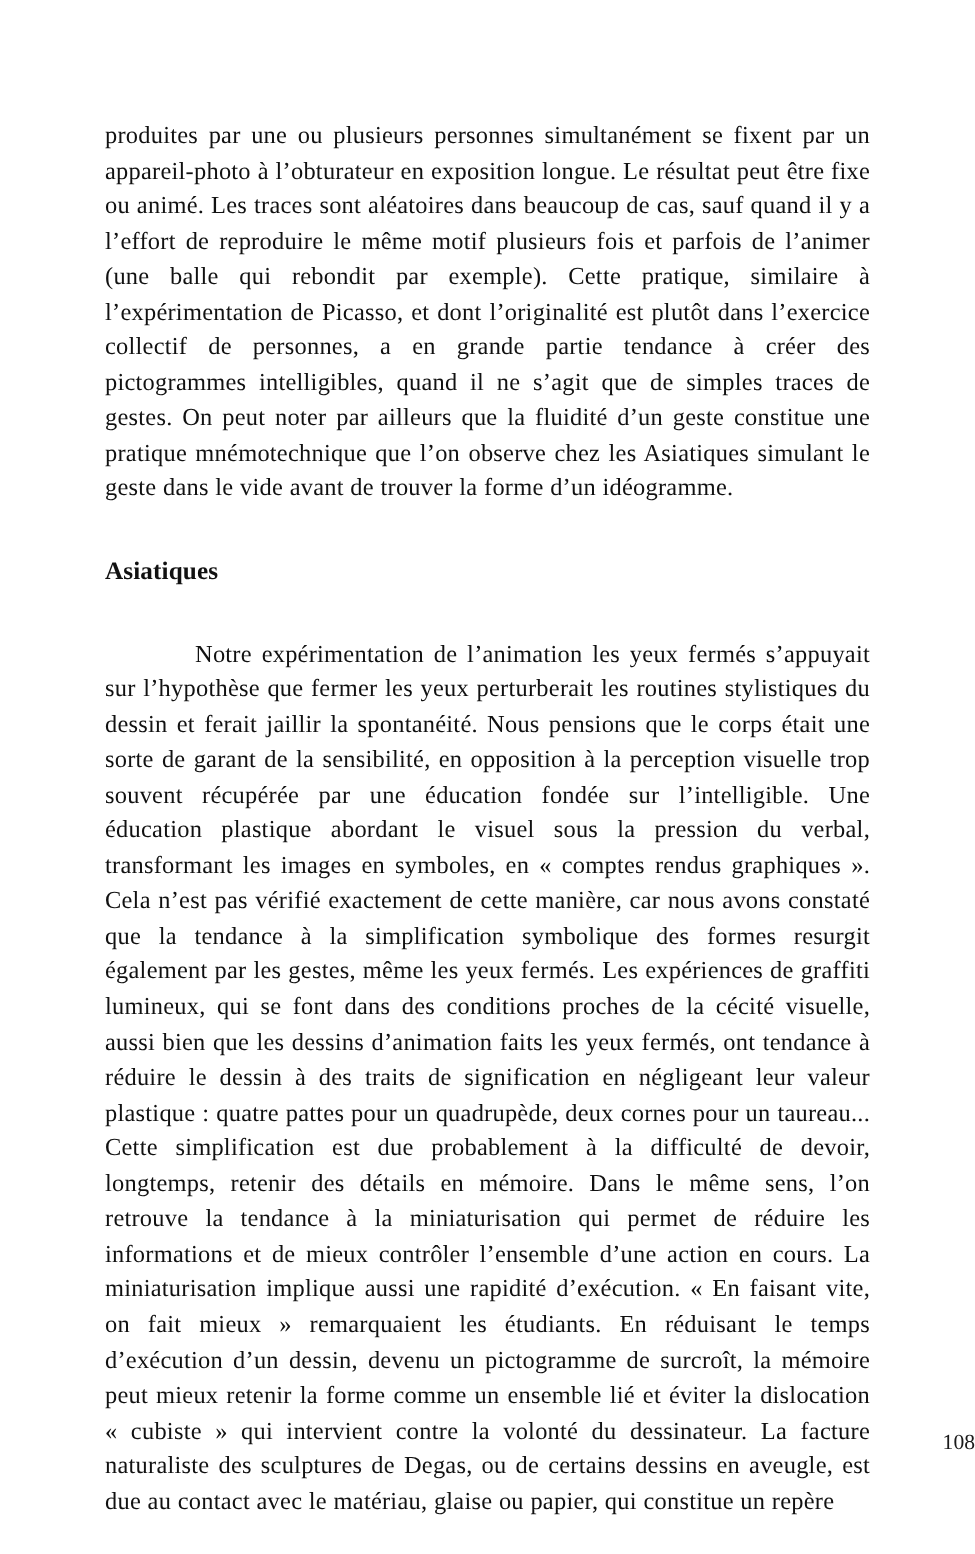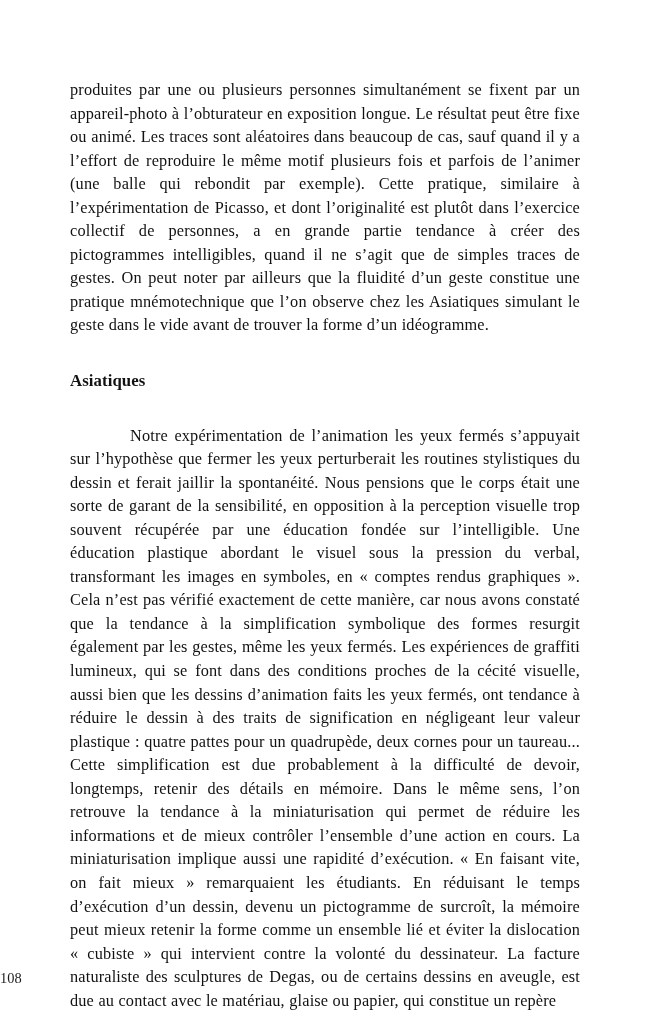--- a/index.html
+++ b/index.html
@@ -58,25 +58,24 @@
     height: 32px;
   }
   .gap-after-heading {
     height: 31px;
   }
   .page-number {
     position: absolute;
     left: 0;
     top: 953px;
     width: 650px;
-    text-align: left;
+    text-align: right;
     font-size: 14.4px;
     line-height: 18px;
     color: #1a1a1a;
-    margin-top: 16px;
   }
 </style>
 </head>
 <body>
 
 <div class="page">
 
   <div class="text-column">
 
     <p class="body-par continued">produites par une ou plusieurs personnes simultanément se fixent par un appareil-photo à l’obturateur en exposition longue. Le résultat peut être fixe ou animé. Les traces sont aléatoires dans beaucoup de cas, sauf quand il y a l’effort de reproduire le même motif plusieurs fois et parfois de l’animer (une balle qui rebondit par exemple). Cette pratique, similaire à l’expérimentation de Picasso, et dont l’originalité est plutôt dans l’exercice collectif de personnes, a en grande partie tendance à créer des pictogrammes intelligibles, quand il ne s’agit que de simples traces de gestes. On peut noter par ailleurs que la fluidité d’un geste constitue une pratique mnémotechnique que l’on observe chez les Asiatiques simulant le geste dans le vide avant de trouver la forme d’un idéogramme.</p>

